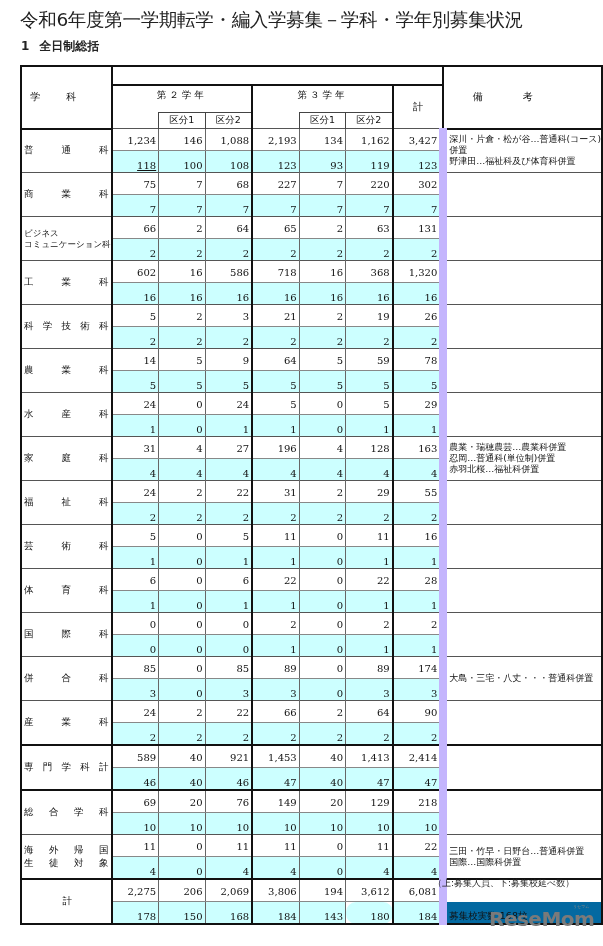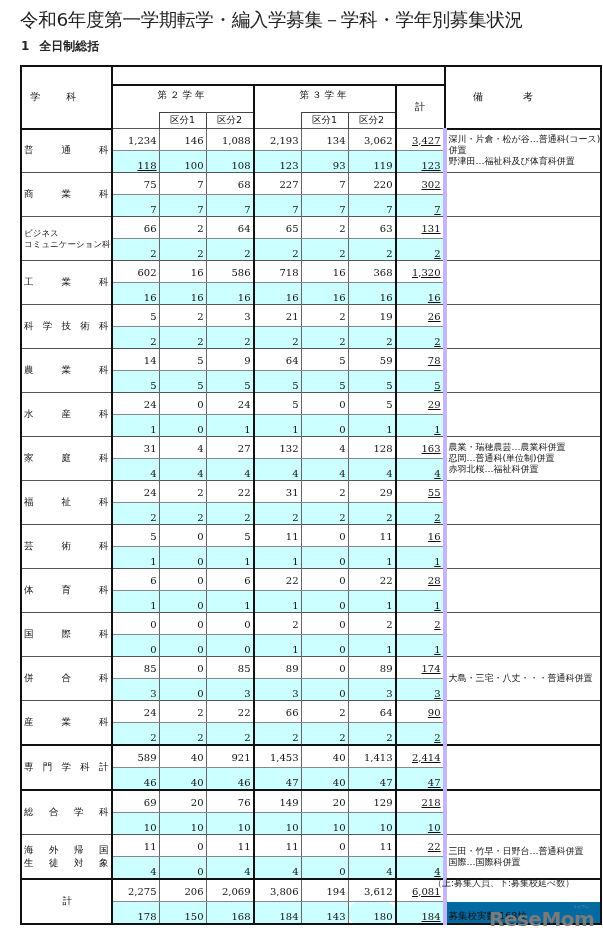--- a/index.html
+++ b/index.html
@@ -39,21 +39,21 @@
   .name { width: 86px; border-left: 2px solid #111; border-right: 2px solid #111; border-top: 1.5px solid #555;
           font-size: 9.5px; font-family: "DejaVu Sans", "Liberation Sans", sans-serif; padding-left: 2px;
           vertical-align: middle; white-space: nowrap; }
   .name .spread { display: flex; justify-content: space-between; padding-right: 2px; }
   .name .small { font-size: 8.5px; line-height: 11px; }
   .c { width: 44px; text-align: right; padding-right: 2px; height: 20px; font-size: 10px; vertical-align: middle;
        border-left: 1px solid #666; }
   .c.top { border-top: 1.5px solid #555; border-bottom: 1px solid #888; vertical-align: middle; padding-top: 1px; }
   .c.bot { background: #ccffff; vertical-align: bottom; padding-bottom: 1px; height: 20px; }
   .c.thick-l { border-left: 2px solid #111; }
-  .c.kei { border-right: 4px solid #c4b5fd; text-decoration: underline; }
+  .c.kei { border-right: 8px solid #c4b5fd; }
   .biko { width: 150px; border-left: 2px solid #111; border-right: 2px solid #111; border-top: 1.5px solid #555;
           font-size: 9px; line-height: 11px; vertical-align: middle; padding-left: 2px;
           font-family: "DejaVu Sans", "Liberation Sans", sans-serif; white-space: nowrap; }
   tr.bold-top td.name, tr.bold-top td.c.top, tr.bold-top td.biko { border-top: 2.5px solid #111; }
   .total-name { text-align: center; letter-spacing: 0; }
   .yellow { background: #ffff99; }
   .biko-split-top { border-left: 2px solid #111; border-right: 2px solid #111; border-top: 2.5px solid #111; }
   .biko-split-bot { border-left: 2px solid #111; border-right: 2px solid #111; font-size: 9.5px;
                     font-family: "DejaVu Sans", "Liberation Sans", sans-serif; padding-left: 2px; vertical-align: bottom; }
   tr.last td { border-bottom: 2px solid #111; }
@@ -113,21 +113,21 @@
               <span>普</span>
               <span>通</span>
               <span>科</span>
             </div>
           </td>
           <td class="c top">1,234</td>
           <td class="c top">146</td>
           <td class="c top">1,088</td>
           <td class="c thick-l top">2,193</td>
           <td class="c top">134</td>
-          <td class="c top">3,062</td>
+          <td class="c top">1,162</td>
           <td class="c thick-l kei top">3,427</td>
           <td class="biko" rowspan="2">
             <div>深川・片倉・松が谷…普通科(コース)</div>
             <div>併置</div>
             <div>野津田…福祉科及び体育科併置</div>
           </td>
         </tr>
         <tr>
           <td class="c bot" style="background: rgb(204, 255, 255); text-decoration: underline;">118</td>
           <td class="c bot" style="background: rgb(204, 255, 255);">100</td>
@@ -296,21 +296,21 @@
           <td class="name" rowspan="2">
             <div class="spread">
               <span>家</span>
               <span>庭</span>
               <span>科</span>
             </div>
           </td>
           <td class="c top">31</td>
           <td class="c top">4</td>
           <td class="c top">27</td>
-          <td class="c thick-l top">132</td>
+          <td class="c thick-l top">196</td>
           <td class="c top">4</td>
           <td class="c top">128</td>
           <td class="c thick-l kei top">163</td>
           <td class="biko" rowspan="2">
             <div>農業・瑞穂農芸…農業科併置</div>
             <div>忍岡…普通科(単位制)併置</div>
             <div>赤羽北桜…福祉科併置</div>
           </td>
         </tr>
         <tr>

